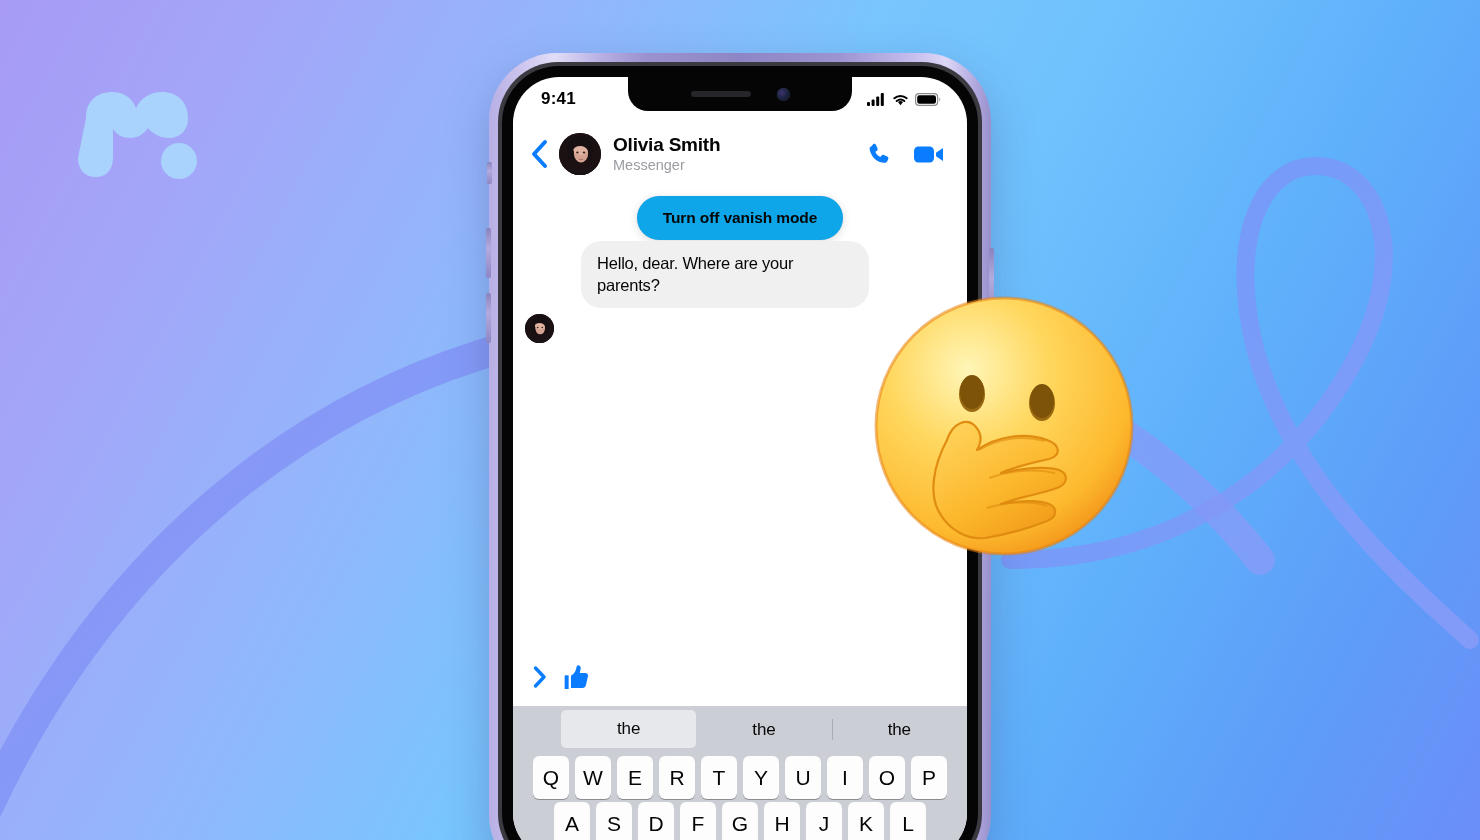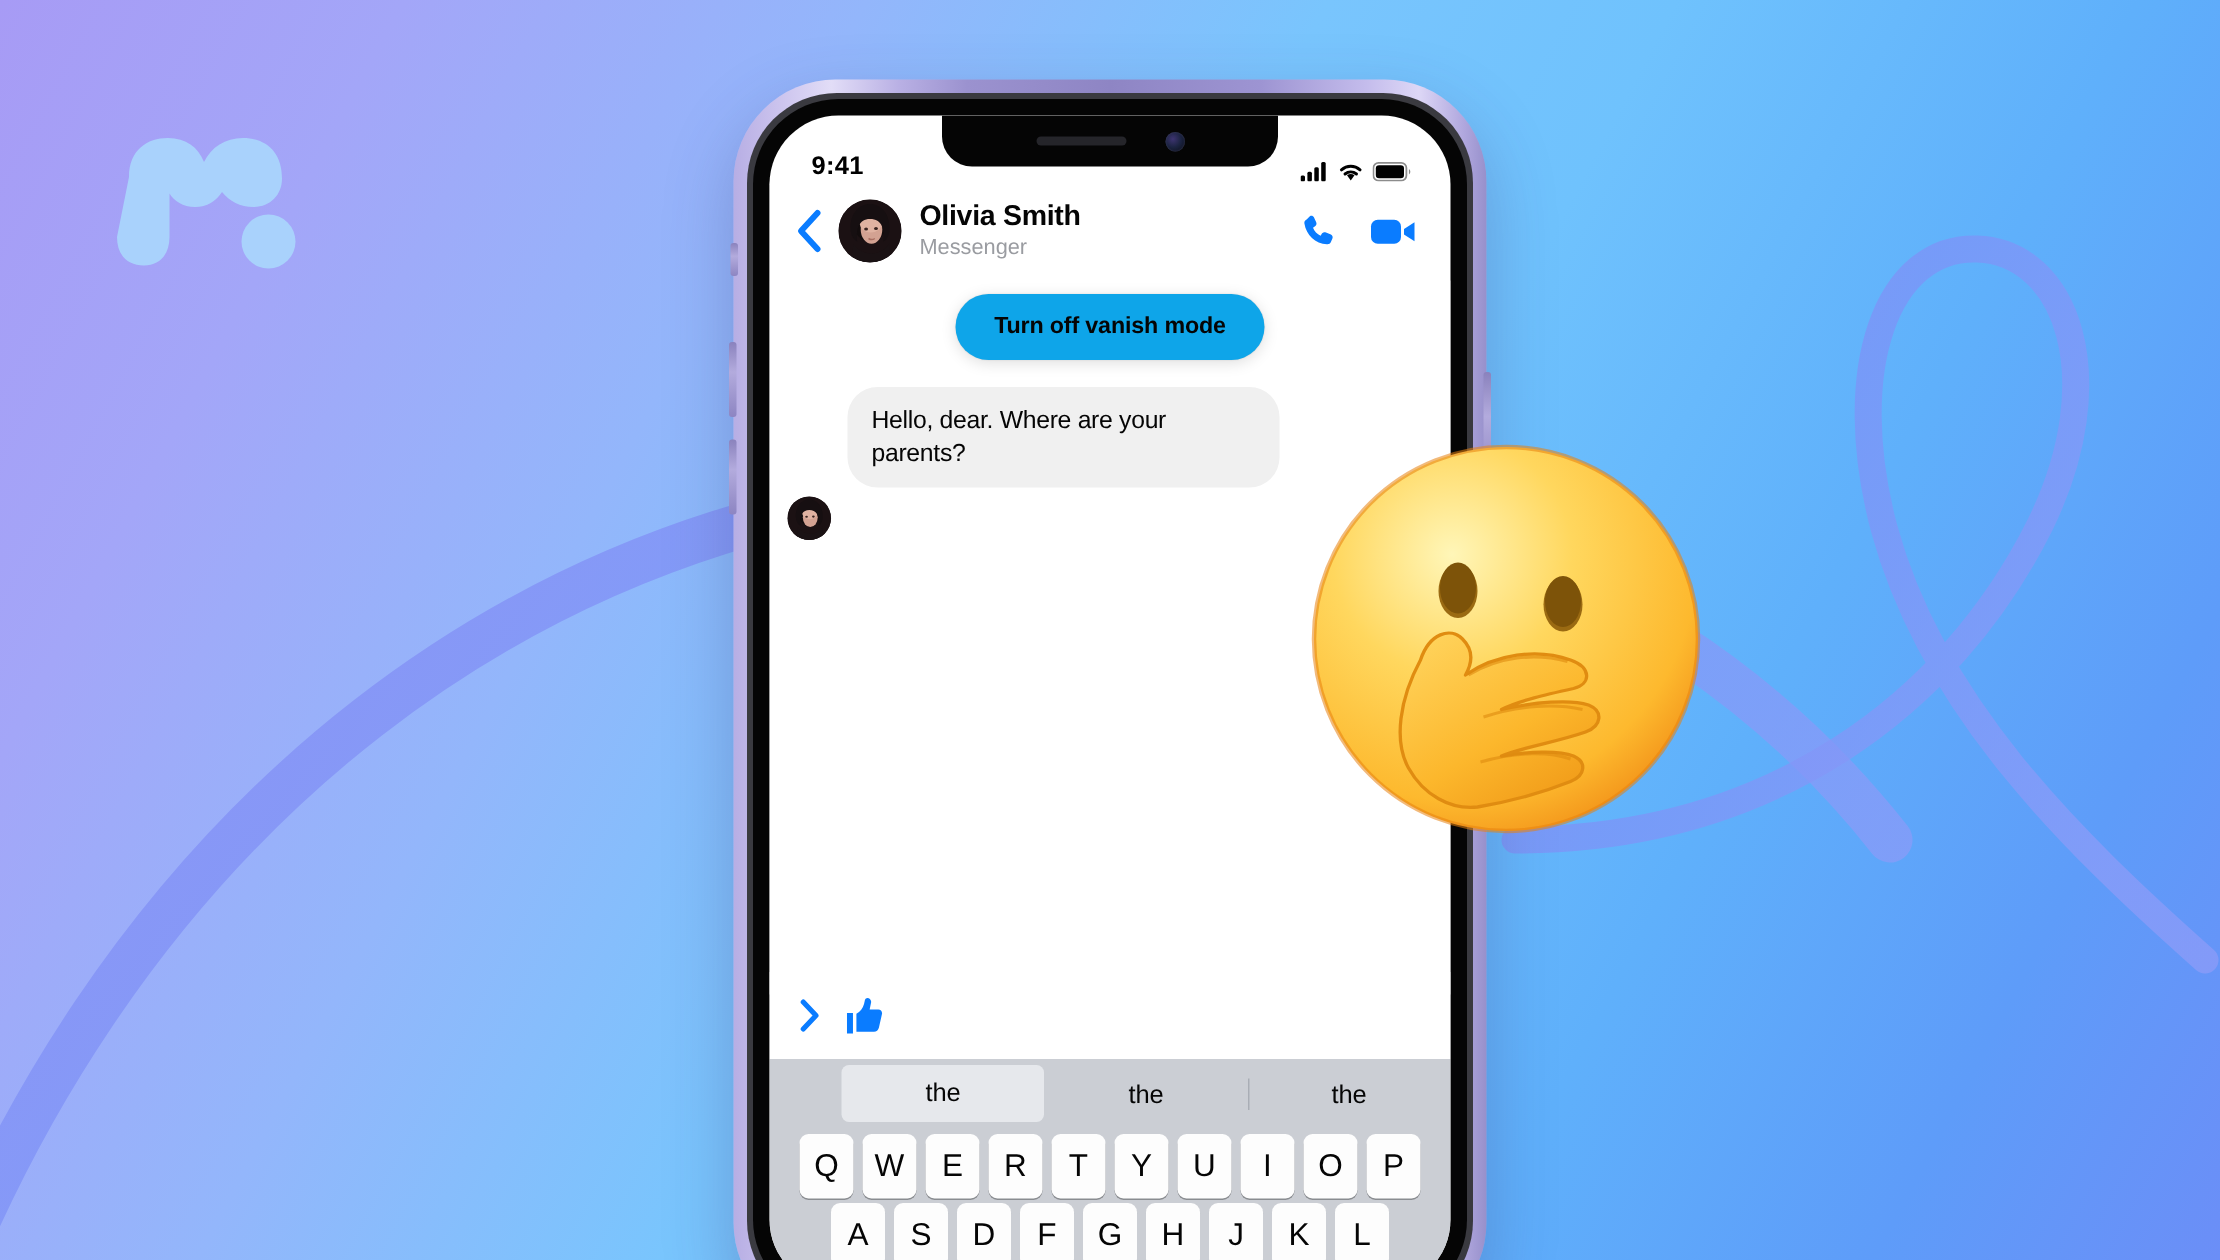--- a/index.html
+++ b/index.html
@@ -146,21 +146,21 @@
   }
 
   
   .statusbar {
     position: absolute;
     top: 0;
     left: 0;
     right: 0;
     height: 44px;
     display: flex;
-    align-items: flex-end;
+    align-items: center;
     justify-content: space-between;
     padding: 0 26px 0 28px;
     box-sizing: border-box;
     z-index: 5;
   }
   .status-time {
     font-size: 17px;
     font-weight: bold;
     color: #000;
     letter-spacing: 0.2px;
@@ -530,21 +530,21 @@
           </div>
         </div>
       </div>
 
       <div class="msg-area">
 
         <div class="vanish-pill-wrap">
           <div class="vanish-pill">Turn off vanish mode</div>
         </div>
 
-        <div class="msg-row" style="margin-top:18px;">
+        <div class="msg-row" style="margin-top:1px;gap:16px;">
           <div class="msg-avatar-slot"></div>
           <div class="bubble">Hello, dear. Where are your parents?</div>
         </div>
 
         <div class="msg-row">
           <div class="msg-avatar-slot">
             <div class="avatar-sm">
               <svg viewBox="0 0 42 42" width="29" height="29">
                 <rect width="42" height="42" fill="#1b1113"></rect>
                 <ellipse cx="21" cy="16" rx="11" ry="12" fill="#120c0d"></ellipse>

